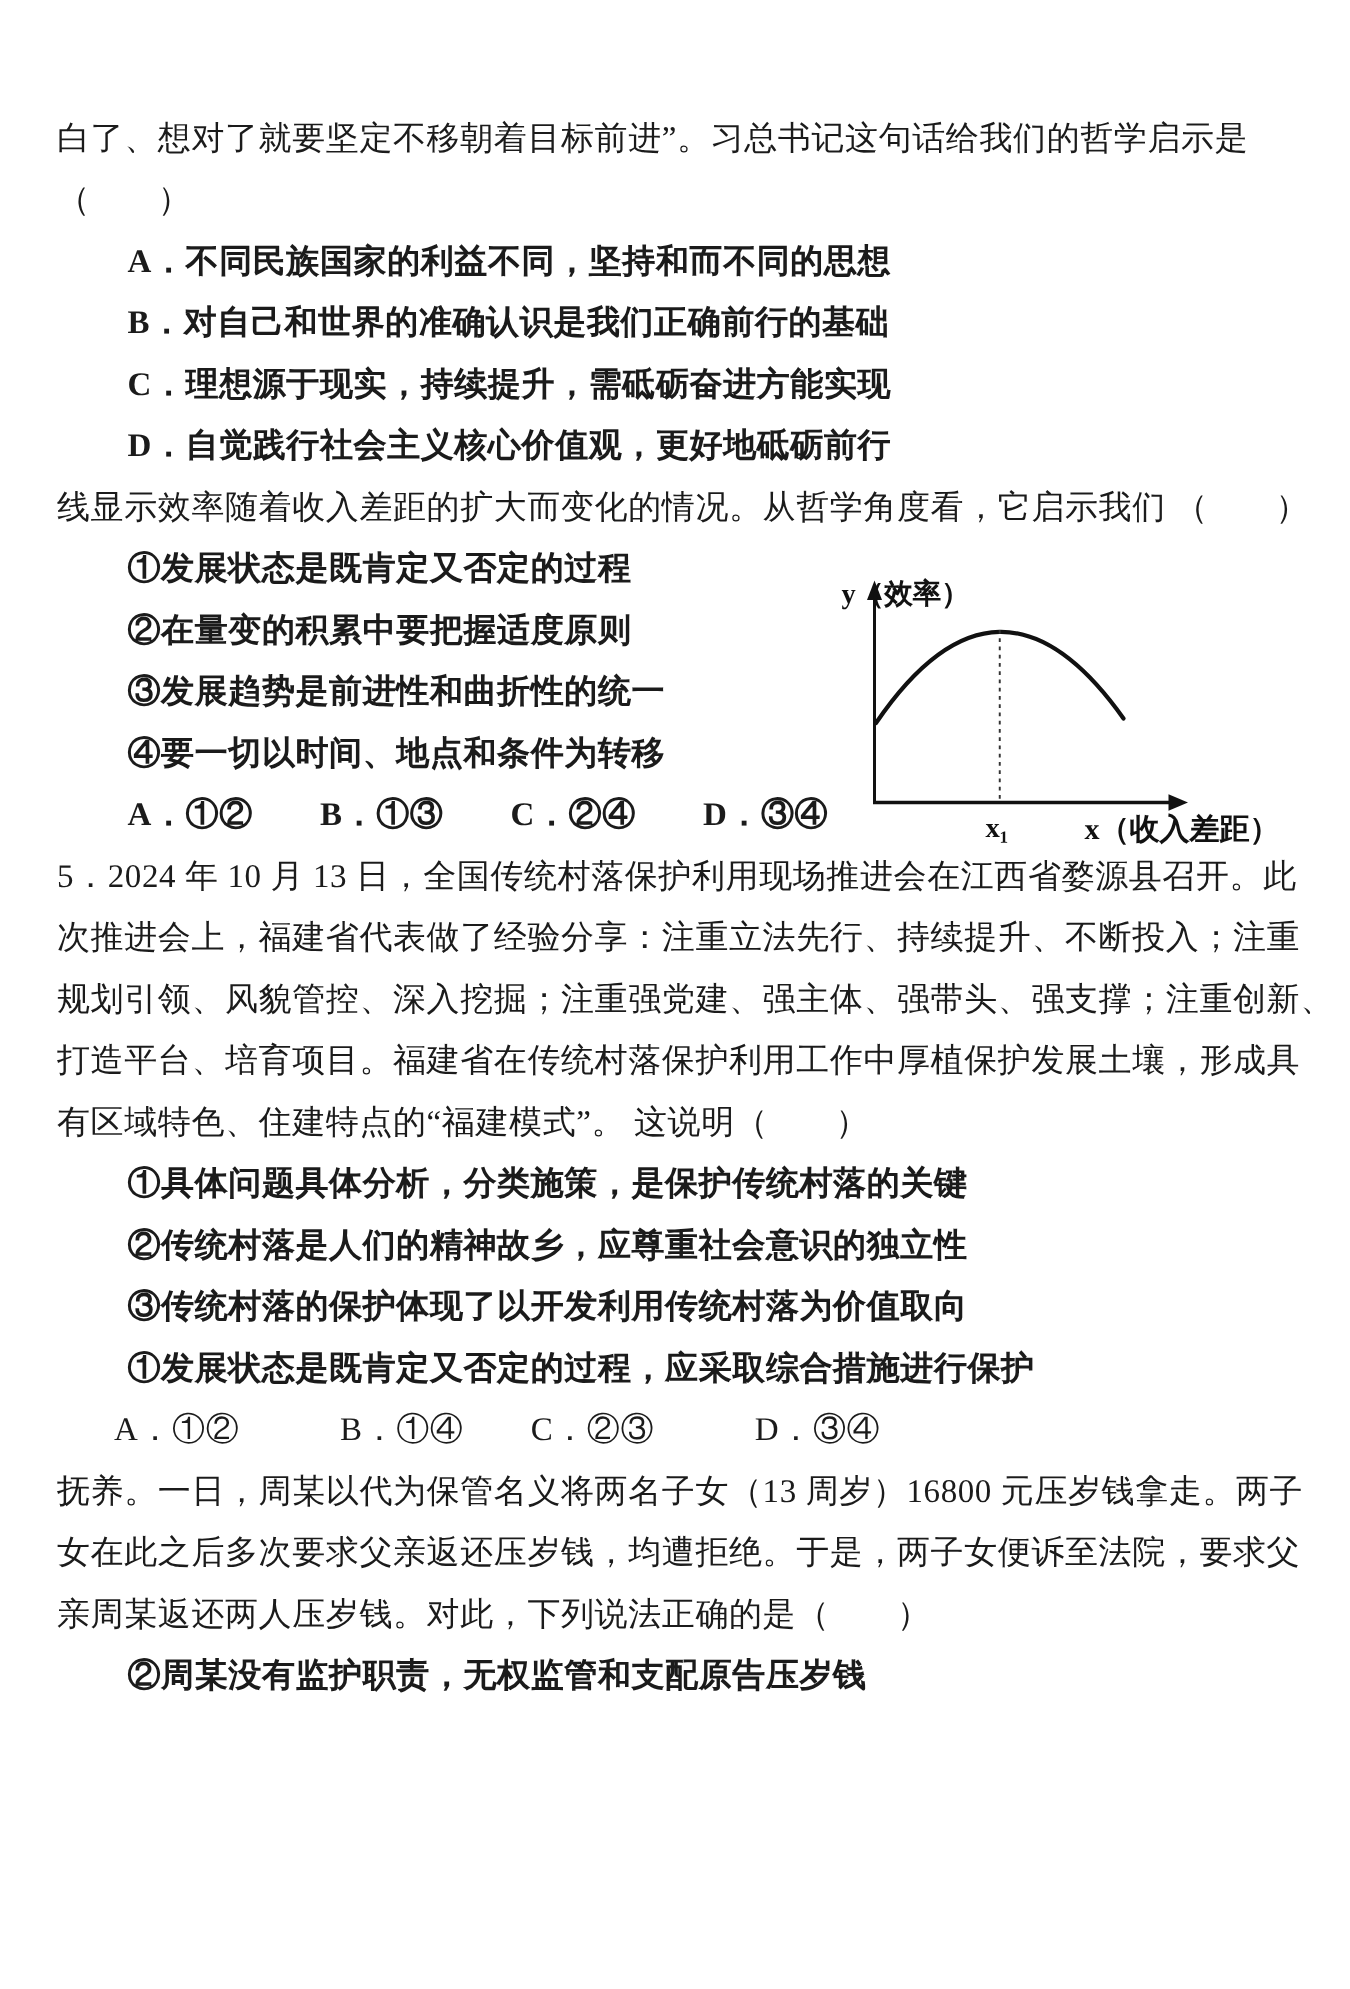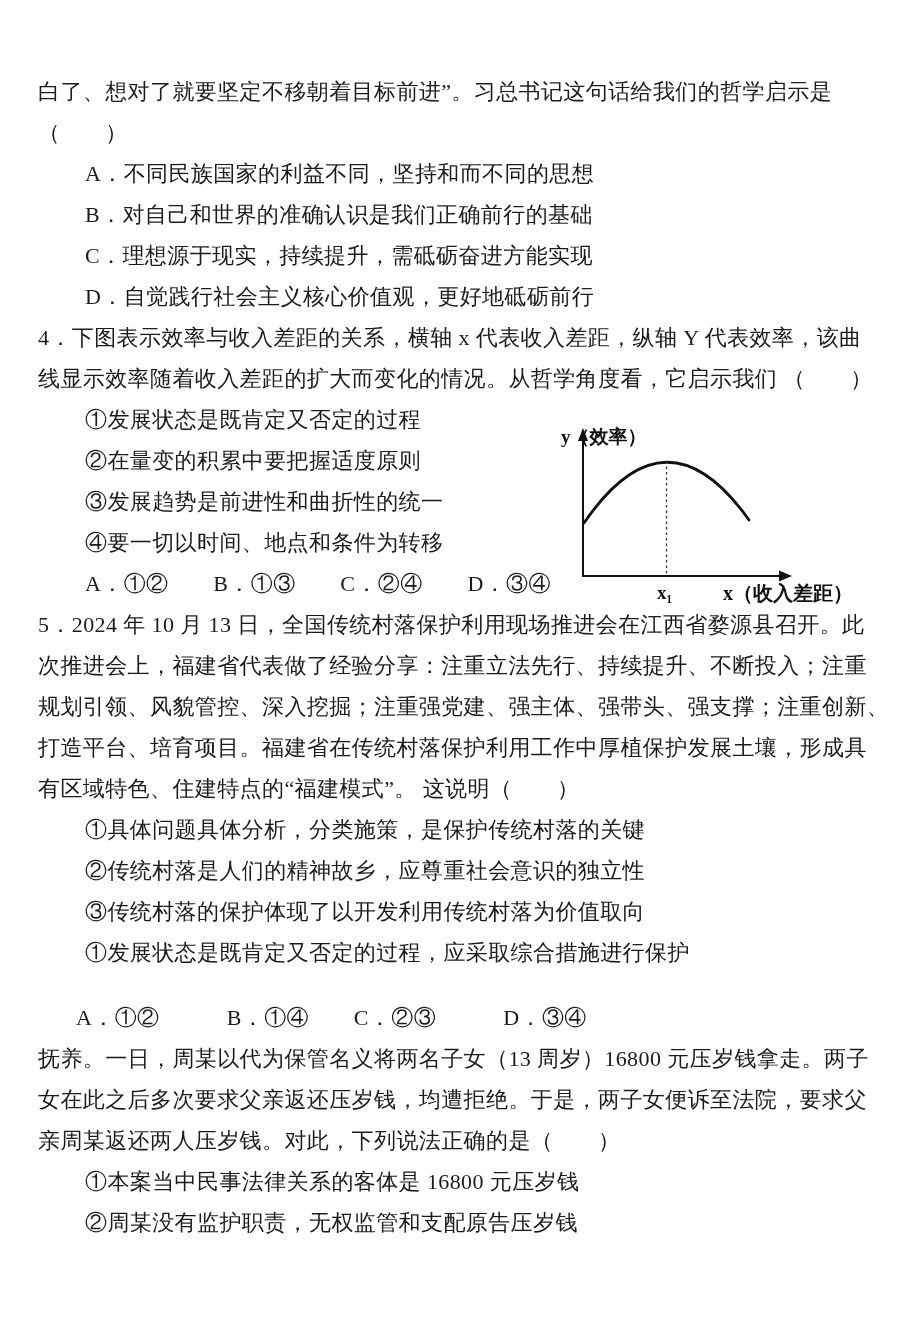--- a/index.html
+++ b/index.html
@@ -21,24 +21,24 @@
   }
   .line {
     font-size: 22px;
     line-height: 41px;
     height: 41px;
     letter-spacing: 0.4px;
     white-space: nowrap;
   }
   .indent {
     padding-left: 47px;
+    font-weight: bold;
   }
   .indent-sm {
     padding-left: 38px;
-    margin-top: 24px;
   }
   .q4-body {
     position: relative;
   }
   .chart-figure {
     position: absolute;
     left: 497px;
     top: 4px;
     width: 352px;
     height: 188px;
@@ -64,21 +64,20 @@
   <section>
     <div class="line">白了、想对了就要坚定不移朝着目标前进”。习总书记这句话给我们的哲学启示是</div>
     <div class="line">（　　）</div>
     <div class="line indent">A．不同民族国家的利益不同，坚持和而不同的思想</div>
     <div class="line indent">B．对自己和世界的准确认识是我们正确前行的基础</div>
     <div class="line indent">C．理想源于现实，持续提升，需砥砺奋进方能实现</div>
     <div class="line indent">D．自觉践行社会主义核心价值观，更好地砥砺前行</div>
   </section>
 
   <section>
-    <div class="line">4．下图表示效率与收入差距的关系，横轴 x 代表收入差距，纵轴 Y 代表效率，该曲</div>
     <div class="line">线显示效率随着收入差距的扩大而变化的情况。从哲学角度看，它启示我们 （　　）</div>
 
     <div class="q4-body">
       <div>
         <div class="line indent">①发展状态是既肯定又否定的过程</div>
         <div class="line indent">②在量变的积累中要把握适度原则</div>
         <div class="line indent">③发展趋势是前进性和曲折性的统一</div>
         <div class="line indent">④要一切以时间、地点和条件为转移</div>
         <div class="line indent">A．①②　　B．①③　　C．②④　　D．③④</div>
       </div>
@@ -114,17 +113,16 @@
     <div class="line indent">②传统村落是人们的精神故乡，应尊重社会意识的独立性</div>
     <div class="line indent">③传统村落的保护体现了以开发利用传统村落为价值取向</div>
     <div class="line indent">①发展状态是既肯定又否定的过程，应采取综合措施进行保护</div>
     <div class="line indent-sm">A．①②　　　B．①④　　C．②③　　　D．③④</div>
   </section>
 
   <section>
     <div class="line">抚养。一日，周某以代为保管名义将两名子女（13 周岁）16800 元压岁钱拿走。两子</div>
     <div class="line">女在此之后多次要求父亲返还压岁钱，均遭拒绝。于是，两子女便诉至法院，要求父</div>
     <div class="line">亲周某返还两人压岁钱。对此，下列说法正确的是（　　）</div>
-    <div class="line indent">①本案当中民事法律关系的客体是 16800 元压岁钱</div>
     <div class="line indent">②周某没有监护职责，无权监管和支配原告压岁钱</div>
   </section>
 
 </div>
 
 </body></html>

